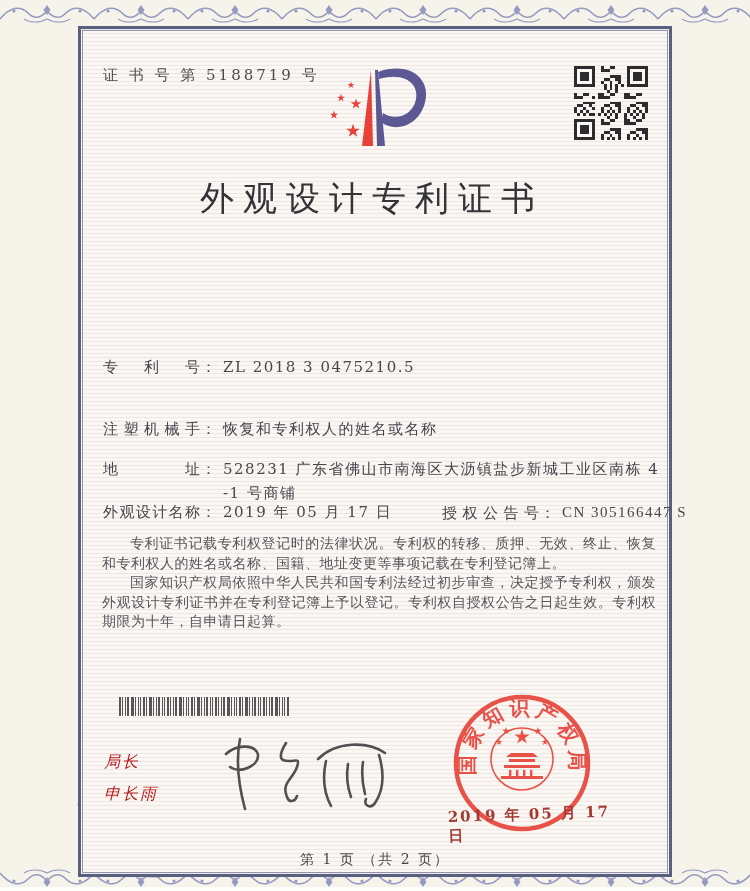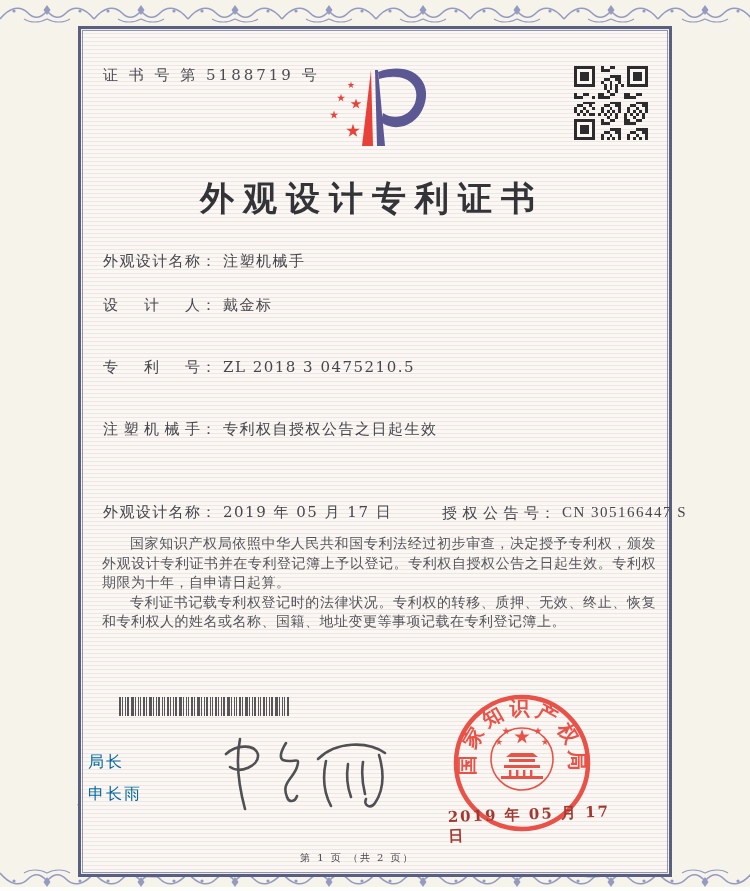--- a/index.html
+++ b/index.html
@@ -14,34 +14,34 @@
     position:absolute; left:78px; top:26px; width:588px; height:845px;
     border:3px solid #59607f;
     background:
       repeating-linear-gradient(180deg, rgba(186,152,172,.20) 0 1px, rgba(0,0,0,0) 1px 4px),
       #fbf8f4;
   }
   .frame-inner{position:absolute; inset:1px; border:1px solid #9096b2; pointer-events:none;}
   .abs{position:absolute;}
   .cert-no{left:103px; top:66px; font-size:15px; letter-spacing:3px; color:#4a4a50;}
   .title{left:78px; top:176px; width:588px; text-align:center;
-         font-size:34px; font-weight:700; letter-spacing:9px; color:#333338;}
+         font-size:34px; font-weight:400; letter-spacing:9px; color:#333338;}
   .field-row{left:103px; width:560px; font-size:15px; color:#46464c; letter-spacing:1px; white-space:nowrap;}
   .flabel{display:inline-block; width:98px; text-align:justify; text-align-last:justify; vertical-align:top;}
   .fcolon{display:inline-block; vertical-align:top; margin-right:6px;}
   .fvalue{display:inline-block; vertical-align:top; letter-spacing:1.5px;}
   .addr2{margin-left:120px; margin-top:5px; letter-spacing:1.5px;}
   .pair2{display:inline-block; margin-left:44px;font-family:Liberation Serif, serif;}
   .paras{left:102px; top:534px; width:554px; font-size:14px; line-height:19.5px;
          letter-spacing:.5px; text-align:justify; color:#55555a;}
   .paras p{margin:0; text-indent:2em;}
-  .director{left:88px; font-size:16px; letter-spacing:2px; color:#0369a1;}
+  .director{left:104px; font-size:16px; letter-spacing:2px; color:#b91c1c;font-style:italic;}
   .seal-date{left:448px; top:805px; width:170px; font-size:15px; letter-spacing:2px;
              color:#a23830; transform:rotate(-2deg); font-weight:600;}
-  .footer{left:300px; top:851px; font-size:10px; letter-spacing:2px; color:#46464c;}
+  .footer{left:300px; top:851px; font-size:14px; letter-spacing:2px; color:#46464c;}
   .lace{position:absolute; left:0; width:750px; height:26px;}
   .lace.top{top:2px;}
   .lace.bottom{top:864px; transform:scaleY(-1);}
   .corner{position:absolute; top:760px; width:118px; height:124px;}
   .corner.left{left:50px;}
   .corner.right{left:578px; transform:scaleX(-1);}
   svg{display:block;}
 </style>
 </head>
 <body>
@@ -276,40 +276,38 @@
       <rect x="18" y="0" width="7" height="7" fill="#2c2c2e"></rect>
       <rect x="19" y="1" width="5" height="5" fill="#fbf8f4"></rect>
       <rect x="20" y="2" width="3" height="3" fill="#2c2c2e"></rect>
       <rect x="0" y="18" width="7" height="7" fill="#2c2c2e"></rect>
       <rect x="1" y="19" width="5" height="5" fill="#fbf8f4"></rect>
       <rect x="2" y="20" width="3" height="3" fill="#2c2c2e"></rect>
     </svg>
 
   <div class="abs title">外观设计专利证书</div>
 
-  <div class="abs field-row" style="top:252px">
-    <span class="flabel">外观设计名称</span><span class="fcolon">：</span><span class="fvalue">注塑机械手</span>
-  </div>
-  <div class="abs field-row" style="top:296px">
-    <span class="flabel">设计人</span><span class="fcolon">：</span><span class="fvalue">戴金标</span>
-  </div>
   <div class="abs field-row" style="top:358px">
     <span class="flabel">专利号</span><span class="fcolon">：</span><span class="fvalue">ZL 2018 3 0475210.5</span>
   </div>
   <div class="abs field-row" style="top:420px">
-    <span class="flabel">注塑机械手</span><span class="fcolon">：</span><span class="fvalue">专利权自授权公告之日起生效</span>
+    <span class="flabel">注塑机械手</span><span class="fcolon">：</span><span class="fvalue">恢复和专利权人的姓名或名称</span>
+  </div>
+  <div class="abs field-row" style="top:460px">
+    <span class="flabel">地址</span><span class="fcolon">：</span><span class="fvalue">528231 广东省佛山市南海区大沥镇盐步新城工业区南栋 4</span>
+    <div class="addr2">-1 号商铺</div>
   </div>
   <div class="abs field-row" style="top:503px">
     <span class="flabel">外观设计名称</span><span class="fcolon">：</span><span class="fvalue">2019 年 05 月 17 日</span>
     <span class="pair2"><span class="flabel">授权公告号</span><span class="fcolon">：</span><span class="fvalue">CN 305166447 S</span></span>
   </div>
 
   <div class="abs paras">
+    <p>专利证书记载专利权登记时的法律状况。专利权的转移、质押、无效、终止、恢复和专利权人的姓名或名称、国籍、地址变更等事项记载在专利登记簿上。</p>
     <p>国家知识产权局依照中华人民共和国专利法经过初步审查，决定授予专利权，颁发外观设计专利证书并在专利登记簿上予以登记。专利权自授权公告之日起生效。专利权期限为十年，自申请日起算。</p>
-    <p>专利证书记载专利权登记时的法律状况。专利权的转移、质押、无效、终止、恢复和专利权人的姓名或名称、国籍、地址变更等事项记载在专利登记簿上。</p>
   </div>
 
   <svg id="barcode" class="abs" style="left:119px;top:697px" width="174" height="19" viewBox="0 0 174 19" preserveAspectRatio="none" shape-rendering="crispEdges">
       <rect x="0" y="0" width="2" height="19" fill="#3a3a3c" opacity="0.85"></rect>
       <rect x="3" y="0" width="1" height="19" fill="#3a3a3c" opacity="0.85"></rect>
       <rect x="6" y="0" width="1" height="19" fill="#3a3a3c" opacity="0.85"></rect>
       <rect x="8" y="0" width="2" height="19" fill="#3a3a3c" opacity="0.85"></rect>
       <rect x="12" y="0" width="3" height="19" fill="#3a3a3c" opacity="0.85"></rect>
       <rect x="16" y="0" width="1" height="19" fill="#3a3a3c" opacity="0.85"></rect>
       <rect x="19" y="0" width="1" height="19" fill="#3a3a3c" opacity="0.85"></rect>

